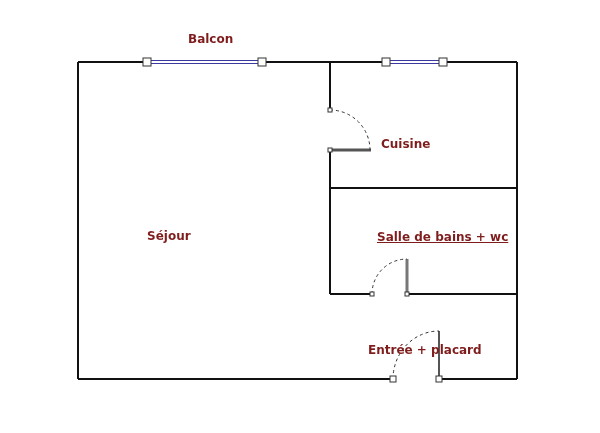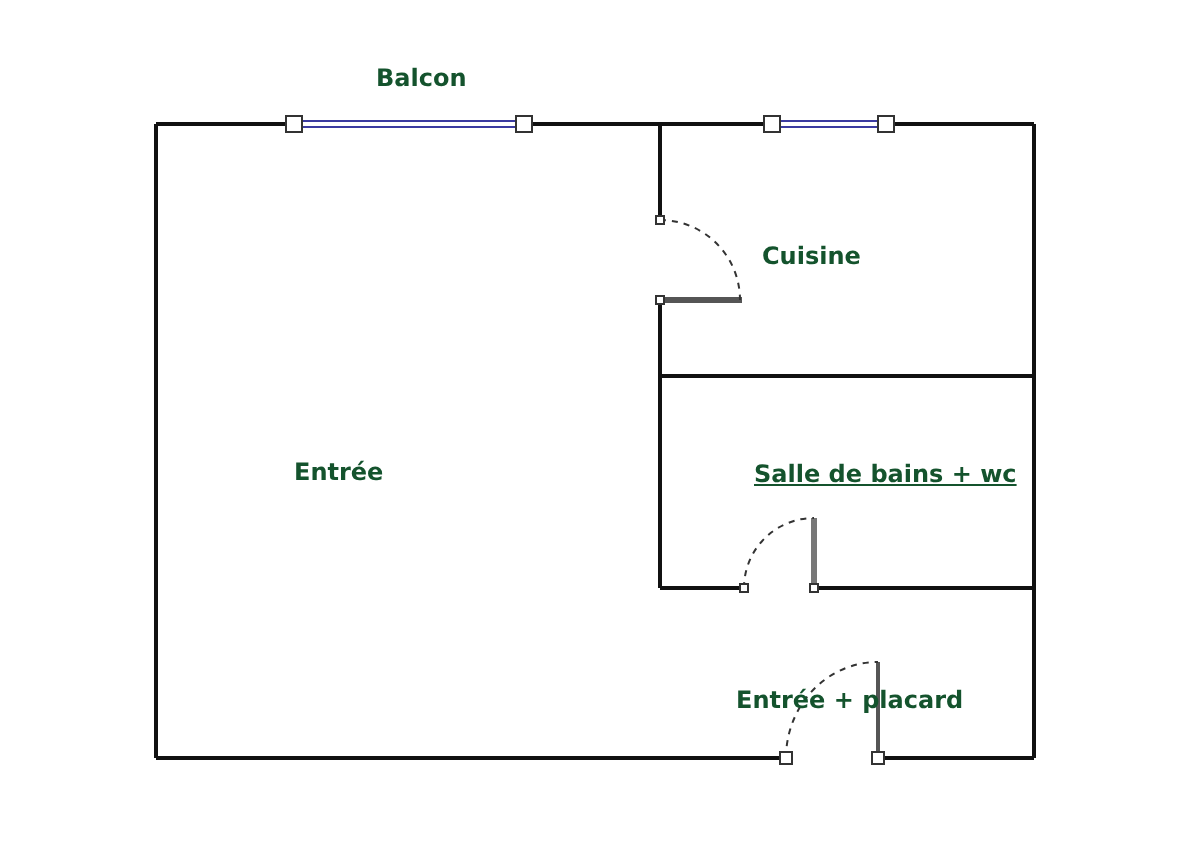--- a/index.html
+++ b/index.html
@@ -1,18 +1,18 @@
 <!DOCTYPE html>
 <html><head>
 <meta charset="utf-8">
 <style>
   html, body { margin:0; padding:0; background:#ffffff; }
   body { width:600px; height:433px; position:relative; overflow:hidden; }
   svg { position:absolute; left:0; top:0; }
-  .label { position:absolute; font-family:"DejaVu Sans", sans-serif; font-weight:bold; font-size:12px; color:#14532d; white-space:nowrap; }
+  .label { position:absolute; font-family:"DejaVu Sans", sans-serif; font-weight:bold; font-size:12px; color:#7f1d1d; white-space:nowrap; }
 </style>
 </head>
 <body>
 
 <svg width="600" height="433">
   <g stroke="#111" stroke-width="2" fill="none">
 
     <line x1="78" y1="62" x2="147" y2="62"></line>
     <line x1="262" y1="62" x2="386" y2="62"></line>
     <line x1="443" y1="62" x2="517" y2="62"></line>
@@ -60,16 +60,16 @@
   </g>
   <g>
     <line x1="439" y1="379" x2="439" y2="331" stroke="#555" stroke-width="2"></line>
     <path d="M393 379 A46 48 0 0 1 439 331" stroke="#333" stroke-dasharray="3,3" fill="none"></path>
     <rect x="390" y="376" width="6" height="6" fill="#fff" stroke="#333"></rect>
     <rect x="436" y="376" width="6" height="6" fill="#fff" stroke="#333"></rect>
   </g>
 </svg>
 
 <div class="label" style="left:188px;top:32px;">Balcon</div>
-<div class="label" style="left:381px;top:121px;text-align:center;">Cuisine</div>
-<div class="label" style="left:147px;top:229px;">Entrée</div>
+<div class="label" style="left:381px;top:137px;text-align:center;">Cuisine</div>
+<div class="label" style="left:147px;top:229px;">Séjour</div>
 <div class="label" style="left:377px;top:230px;text-decoration:underline;">Salle de bains + wc</div>
 <div class="label" style="left:368px;top:343px;">Entrée + placard</div>
 
 </body></html>

